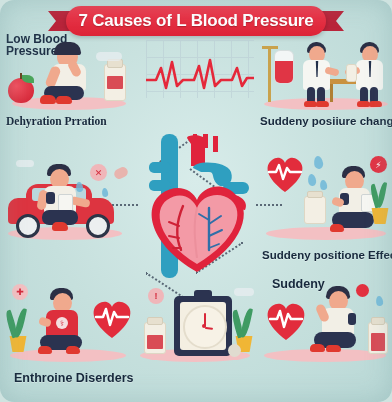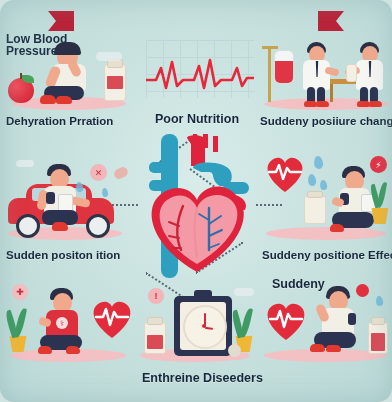--- a/index.html
+++ b/index.html
@@ -119,20 +119,23 @@
   .heart-center{position:absolute;left:131px;top:132px;width:132px;height:148px;}
 </style>
 </head>
 <body>
 
 <div id="poster">
 
   <div class="ribbon-wrap">
     <div class="ribbon-tail l"></div>
     <div class="ribbon-tail r"></div>
+    <div class="ribbon">
+      <span>7 Causes of L Blood Pressure</span>
+    </div>
   </div>
 
   <div class="corner-caption">Low Blood Pressure</div>
 
   <div class="connector" style="left:150px;top:168px;width:58px;transform:rotate(-36deg);"></div>
   <div class="connector" style="left:190px;top:168px;width:58px;transform:rotate(36deg);"></div>
   <div class="connector" style="left:112px;top:204px;width:26px;"></div>
   <div class="connector" style="left:256px;top:204px;width:26px;"></div>
   <div class="connector" style="left:146px;top:272px;width:56px;transform:rotate(33deg);"></div>
   <div class="connector" style="left:196px;top:272px;width:56px;transform:rotate(-33deg);"></div>
@@ -155,29 +158,28 @@
       <div class="shoe" style="left:0px;top:55px;width:16px;height:9px;"></div>
       <div class="shoe" style="left:16px;top:56px;width:16px;height:8px;"></div>
     </div>
 
     <div class="bottle" style="left:100px;top:30px;width:20px;height:35px;">
       <div class="cap" style="width:14px;height:7px;"></div>
       <div class="lbl2" style="top:11px;height:13px;"></div>
     </div>
     <div class="cloud" style="left:92px;top:18px;width:26px;height:9px;"></div>
   </div>
-  <div class="lbl" style="left:6px;top:115px;">Dehyration Prration</div>
+  <div class="lbl" style="left:6px;top:115px;font-family:Liberation Serif, serif;">Dehyration Prration</div>
 
   <div class="scene" style="left:146px;top:40px;width:108px;height:66px;">
     <div class="ecg-grid" style="left:0;top:0;right:0;height:58px;"></div>
     <svg width="108" height="62" style="position:absolute;left:0;top:2px;">
       <polyline points="0,38 10,38 15,26 20,46 26,20 31,44 37,38 48,38 53,24 58,46 64,18 69,44 75,38 86,38 91,26 96,44 101,36 108,36" fill="none" stroke="#e5283a" stroke-width="2.6" stroke-linejoin="round" stroke-linecap="round"></polyline>
     </svg>
   </div>
-  <div class="lbl" style="left:155px;top:112px;font-size:12.5px;">Poor Nutrition</div>
 
   <div class="scene" style="left:260px;top:34px;width:130px;height:80px;">
     <div class="ground" style="left:4px;right:2px;bottom:4px;height:12px;"></div>
 
     <div class="iv-pole" style="left:8px;top:14px;width:3px;height:54px;"></div>
     <div class="iv-pole" style="left:2px;top:12px;width:16px;height:3px;"></div>
     <div class="iv-bag" style="left:14px;top:16px;width:18px;height:32px;">
       <div class="iv-fluid" style="height:22px;"></div>
     </div>
 
@@ -234,21 +236,20 @@
       <div class="leg" style="left:6px;top:46px;width:36px;height:15px;border-radius:7px;"></div>
       <div class="shoe" style="left:16px;top:58px;width:16px;height:9px;"></div>
     </div>
 
     <div class="badge" style="left:88px;top:14px;width:17px;height:17px;">✕</div>
     <div class="pill" style="left:112px;top:18px;width:14px;height:10px;background:#e8b4ae;border-radius:6px;transform:rotate(-28deg);"></div>
     <div class="drop" style="left:74px;top:32px;width:7px;height:10px;"></div>
     <div class="drop" style="left:100px;top:38px;width:6px;height:9px;"></div>
     <div class="cloud" style="left:14px;top:10px;width:18px;height:7px;"></div>
   </div>
-  <div class="lbl" style="left:6px;top:249px;">Sudden positon ition</div>
 
   <div class="scene" style="left:262px;top:150px;width:128px;height:96px;">
     <div class="ground" style="left:4px;right:4px;bottom:6px;height:13px;"></div>
 
     <svg width="46" height="40" style="position:absolute;left:0px;top:4px;">
       <path d="M23 38 C4 24 2 12 10 6 C16 1 22 5 23 9 C24 5 30 1 36 6 C44 12 42 24 23 38 Z" fill="#e22c3c"></path>
       <polyline points="7,18 14,18 17,11 21,25 25,14 28,18 39,18" fill="none" stroke="#ffffff" stroke-width="2.4" stroke-linejoin="round" stroke-linecap="round"></polyline>
     </svg>
 
     <div class="drop" style="left:52px;top:6px;width:9px;height:13px;"></div>
@@ -295,20 +296,21 @@
       <div class="leg" style="left:4px;top:47px;width:42px;height:15px;border-radius:8px;"></div>
       <div class="shoe" style="left:2px;top:58px;width:14px;height:8px;"></div>
       <div class="shoe" style="left:30px;top:58px;width:14px;height:8px;"></div>
     </div>
 
     <svg width="48" height="42" style="position:absolute;left:84px;top:16px;">
       <path d="M24 40 C4 25 2 12 10 6 C17 1 23 5 24 9 C25 5 31 1 38 6 C46 12 44 25 24 40 Z" fill="#e22c3c"></path>
       <polyline points="8,19 15,19 18,11 22,27 26,14 29,19 40,19" fill="none" stroke="#ffffff" stroke-width="2.5" stroke-linejoin="round" stroke-linecap="round"></polyline>
     </svg>
   </div>
+  <div class="lbl" style="left:14px;top:371px;font-size:12.5px;">Enthroine Diserders</div>
 
   <div class="scene" style="left:134px;top:282px;width:122px;height:84px;">
     <div class="ground" style="left:6px;right:6px;bottom:4px;height:13px;"></div>
 
     <div class="badge" style="left:14px;top:6px;width:16px;height:16px;background:#f0b6b9;">!</div>
 
     <div class="bottle" style="left:10px;top:40px;width:20px;height:30px;">
       <div class="cap" style="width:14px;height:6px;"></div>
       <div class="lbl2" style="top:12px;height:14px;"></div>
     </div>
@@ -322,21 +324,20 @@
       <div style="position:absolute;left:17px;top:17px;width:4px;height:4px;border-radius:50%;background:#d9283a;"></div>
     </div>
 
     <div class="plantpot" style="left:100px;top:54px;"></div>
     <div class="frond" style="left:100px;top:28px;width:7px;height:28px;transform:rotate(-16deg);"></div>
     <div class="frond" style="left:109px;top:26px;width:7px;height:30px;transform:rotate(12deg);"></div>
 
     <div class="badge" style="left:94px;top:62px;width:13px;height:13px;background:#e0dcd0;font-size:8px;"></div>
     <div class="cloud" style="left:100px;top:6px;width:20px;height:8px;"></div>
   </div>
-  <div class="lbl" style="left:142px;top:371px;font-size:12.5px;">Enthreine Diseeders</div>
 
   <div class="scene" style="left:258px;top:282px;width:132px;height:84px;">
     <div class="ground" style="left:6px;right:4px;bottom:4px;height:13px;"></div>
 
     <svg width="48" height="42" style="position:absolute;left:4px;top:18px;">
       <path d="M24 40 C4 25 2 12 10 6 C17 1 23 5 24 9 C25 5 31 1 38 6 C46 12 44 25 24 40 Z" fill="#e22c3c"></path>
       <polyline points="8,19 15,19 18,11 22,27 26,14 29,19 40,19" fill="none" stroke="#ffffff" stroke-width="2.5" stroke-linejoin="round" stroke-linecap="round"></polyline>
     </svg>
 
     <div class="person" style="left:52px;bottom:6px;width:60px;height:74px;">

